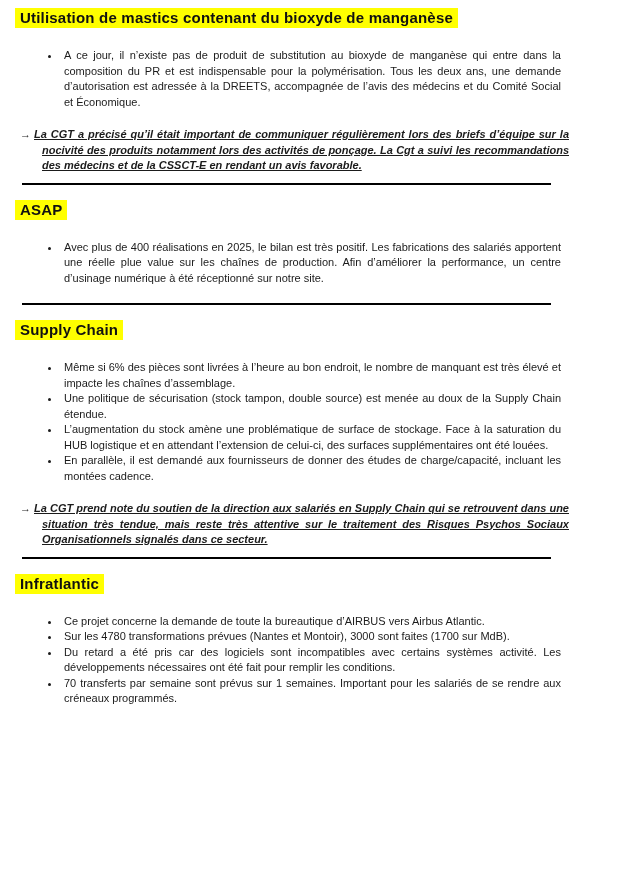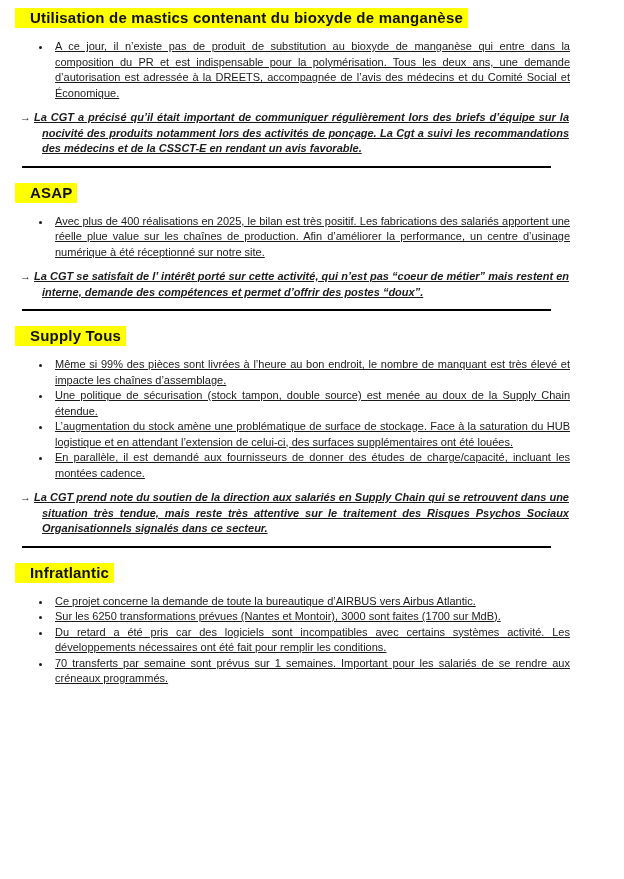--- a/index.html
+++ b/index.html
@@ -14,33 +14,32 @@
   }
   .page {
     width: 624px;
     height: 879px;
     padding: 8px 46px 0 22px;
   }
   .sec { margin: 0; }
   .sec-title {
     display: inline-block;
     margin: 0 0 3px -7px;
-    padding: 1px 5px 2px 15px;
+    padding: 1px 5px 2px 5px;
     font-size: 15px;
     line-height: 17px;
     font-weight: bold;
     color: #111111;
     background: #ffff00;
     letter-spacing: 0.2px;
   }
   ul.bullets {
-    margin: 8px;
+    margin: 17px;
     padding: 0 0 0 22px;
     list-style: disc outside;
-    text-decoration: underline;
   }
   ul.bullets li {
     font-size: 11px;
     line-height: 15.5px;
     text-align: justify;
     padding-left: 3px;
   }
   p.note {
     margin: 9px;
     padding-left: 11px;
@@ -67,26 +66,26 @@
 </style>
 </head>
 <body>
 
 <div class="page">
     <section class="sec"><h2 class="sec-title">Utilisation de mastics contenant du bioxyde de manganèse</h2><br><ul class="bullets">
         <li>A ce jour, il n’existe pas de produit de substitution au bioxyde de manganèse qui entre dans la composition du PR et est indispensable pour la polymérisation. Tous les deux ans, une demande d’autorisation est adressée à la DREETS, accompagnée de l’avis des médecins et du Comité Social et Économique.</li>
       </ul><p class="note"><span class="arrow">→</span><span>La CGT a précisé qu’il était important de communiquer régulièrement lors des briefs d’équipe sur la nocivité des produits notamment lors des activités de ponçage. La Cgt a suivi les recommandations des médecins et de la CSSCT-E en rendant un avis favorable.</span></p><div class="sep"></div></section>
     <section class="sec"><h2 class="sec-title">ASAP</h2><br><ul class="bullets">
         <li>Avec plus de 400 réalisations en 2025, le bilan est très positif. Les fabrications des salariés apportent une réelle plue value sur les chaînes de production. Afin d’améliorer la performance, un centre d’usinage numérique à été réceptionné sur notre site.</li>
-      </ul><p class="note"><span class="arrow">→</span><span>La CGT se satisfait de l’ intérêt porté sur cette activité, qui n’est pas “coeur de métier” mais restent en interne, demande des compétences et permet d’offrir des postes “doux”.</span></p><div class="sep"></div></section>
-    <section class="sec"><h2 class="sec-title">Supply Tous</h2><br><ul class="bullets">
-        <li>Même si 99% des pièces sont livrées à l’heure au bon endroit, le nombre de manquant est très élevé et impacte les chaînes d’assemblage.</li>
+      </ul><div class="sep"></div></section>
+    <section class="sec"><h2 class="sec-title">Supply Chain</h2><br><ul class="bullets">
+        <li>Même si 6% des pièces sont livrées à l’heure au bon endroit, le nombre de manquant est très élevé et impacte les chaînes d’assemblage.</li>
         <li>Une politique de sécurisation (stock tampon, double source) est menée au doux de la Supply Chain étendue.</li>
         <li>L’augmentation du stock amène une problématique de surface de stockage. Face à la saturation du HUB logistique et en attendant l’extension de celui-ci, des surfaces supplémentaires ont été louées.</li>
         <li>En parallèle, il est demandé aux fournisseurs de donner des études de charge/capacité, incluant les montées cadence.</li>
       </ul><p class="note"><span class="arrow">→</span><span>La CGT prend note du soutien de la direction aux salariés en Supply Chain qui se retrouvent dans une situation très tendue, mais reste très attentive sur le traitement des Risques Psychos Sociaux Organisationnels signalés dans ce secteur.</span></p><div class="sep"></div></section>
     <section class="sec"><h2 class="sec-title">Infratlantic</h2><br><ul class="bullets">
         <li>Ce projet concerne la demande de toute la bureautique d’AIRBUS vers Airbus Atlantic.</li>
-        <li>Sur les 6250 transformations prévues (Nantes et Montoir), 3000 sont faites (1700 sur MdB).</li>
+        <li>Sur les 4780 transformations prévues (Nantes et Montoir), 3000 sont faites (1700 sur MdB).</li>
         <li>Du retard a été pris car des logiciels sont incompatibles avec certains systèmes activité. Les développements nécessaires ont été fait pour remplir les conditions.</li>
         <li>70 transferts par semaine sont prévus sur 1 semaines. Important pour les salariés de se rendre aux créneaux programmés.</li>
       </ul></section>
   </div>
 
 </body></html>

